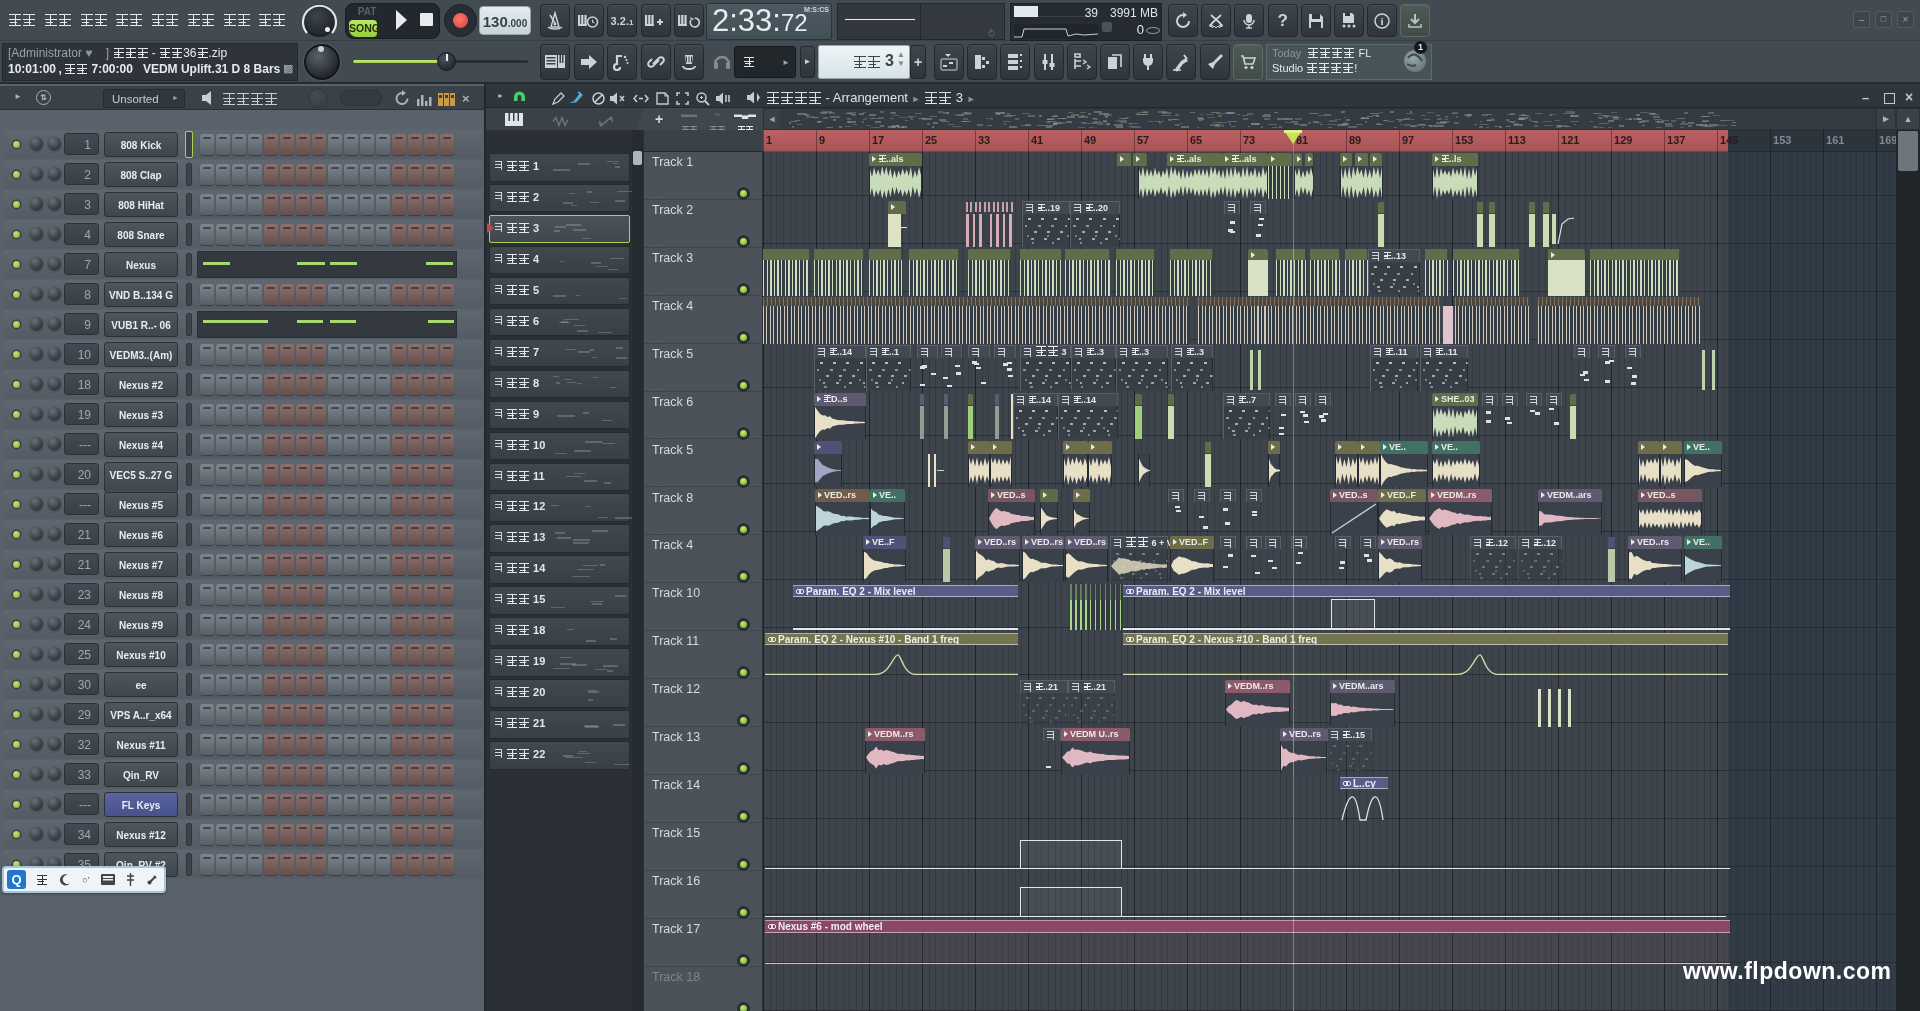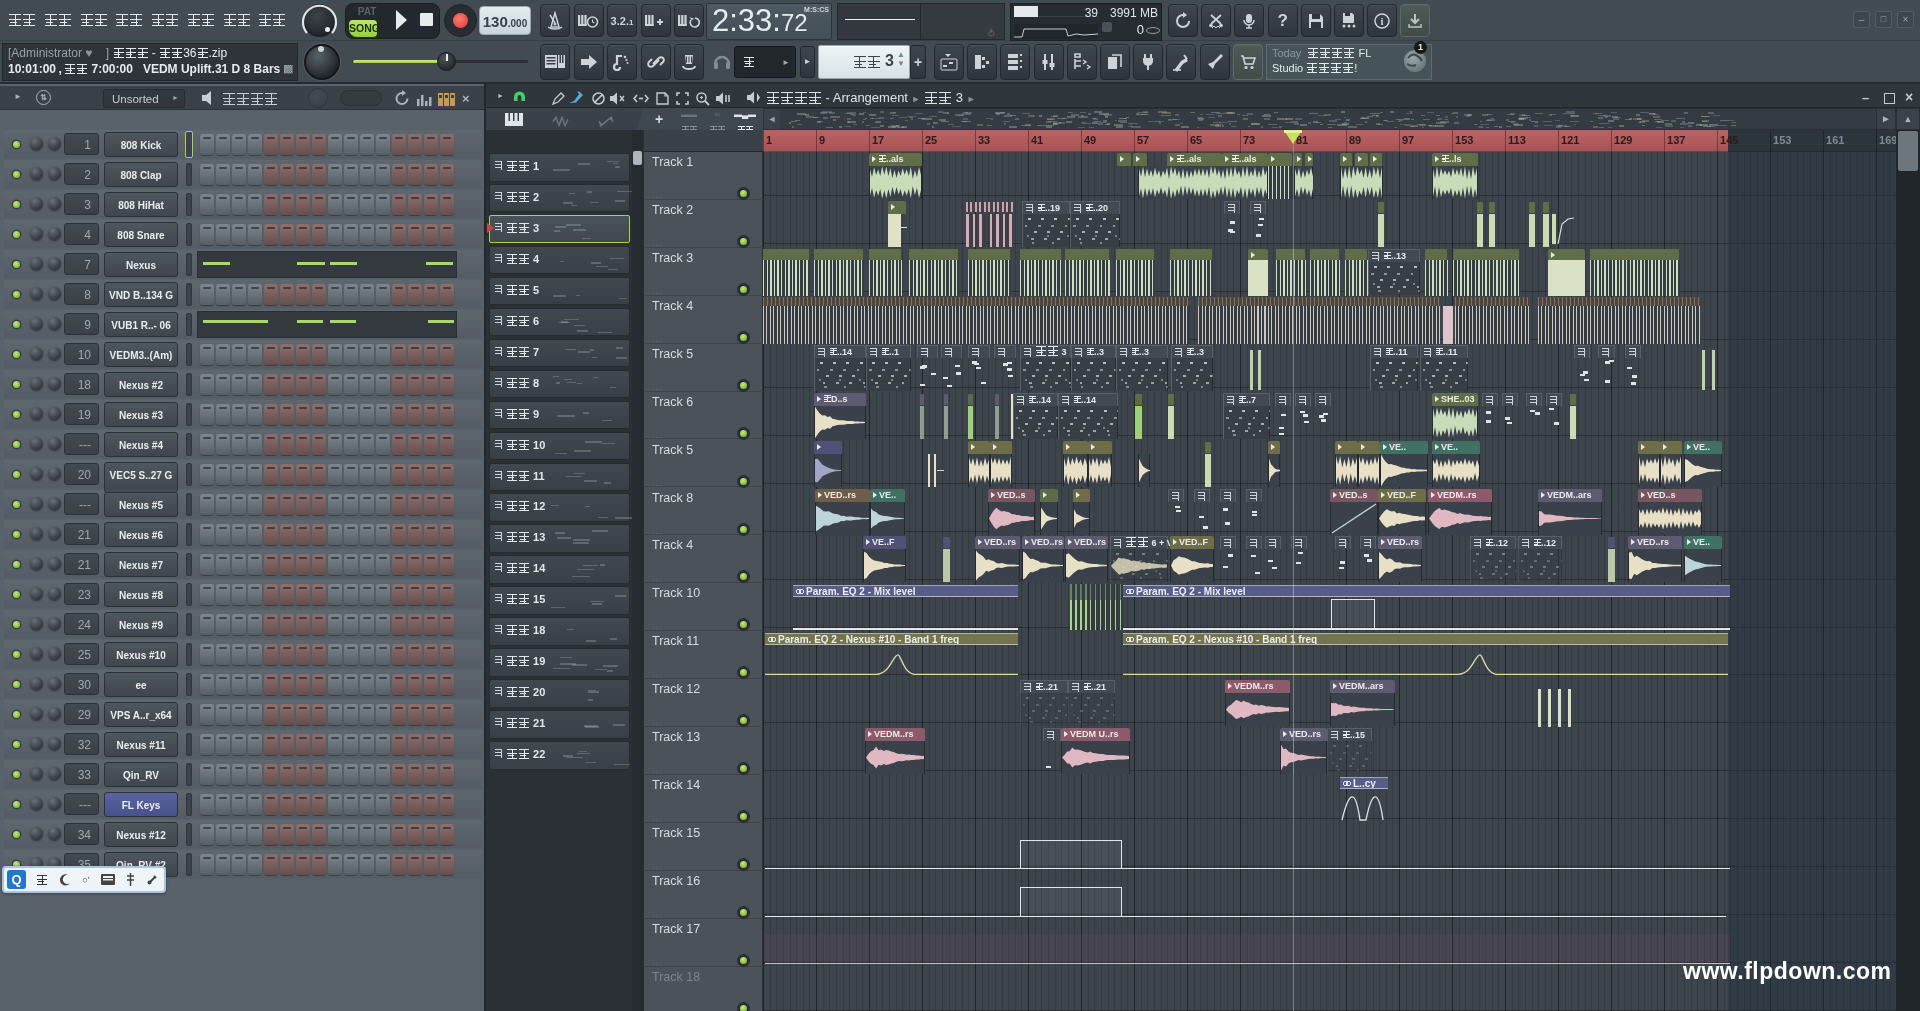--- a/index.html
+++ b/index.html
@@ -2394,16 +2394,17 @@
     </div>
 <div class="pcb" style="left:1327px;top:741.2px;width:45px;height:33px;opacity:0.30;"></div>
 <div class="ah" style="left:1340px;top:776.6px;width:48px;height:12.5px;background:#585d88;"><u></u>L..cy</div>
 <svg width="48" height="31" style="position:absolute;left:1340px;top:790.6px">
       <path d="M2 29 Q8 4 13 6 Q17 8 20 29 L26 29 Q31 4 36 6 Q40 8 43 29" fill="none" stroke="#dde2e6" stroke-width="1.3"></path>
     </svg>
 <div style="left:765px;top:868.3px;width:965px;height:1.2px;background:#e2e6ea;"></div>
 <div style="left:1020px;top:839.5px;width:102px;height:28.8px;border:1.2px solid #e2e6ea;border-bottom:none;background:rgba(225,230,240,.07);"></div>
 <div style="left:765px;top:916.3px;width:961px;height:1.2px;background:#e2e6ea;"></div>
 <div style="left:1020px;top:887px;width:102px;height:29.3px;border:1.2px solid #e2e6ea;border-bottom:none;background:rgba(225,230,240,.07);"></div>
+<div class="ah" style="left:765px;top:920.4px;width:965px;height:12.5px;background:#8a4866;"><u></u>Nexus #6 - mod wheel</div>
 <div style="left:765px;top:934.4px;width:965px;height:31px;background:rgba(150,85,115,.12);"></div>
 <div style="left:765px;top:962.9px;width:965px;height:1.2px;background:rgba(230,235,240,.75);"></div>
 <div style="left:1293px;top:130px;width:1.2px;height:881px;background:rgba(205,215,225,.5);"></div>
 <div class="wm" style="left:1683px;top:958px;width:230px;height:28px;">www.flpdown.com</div>
 </div>
 </body></html>

